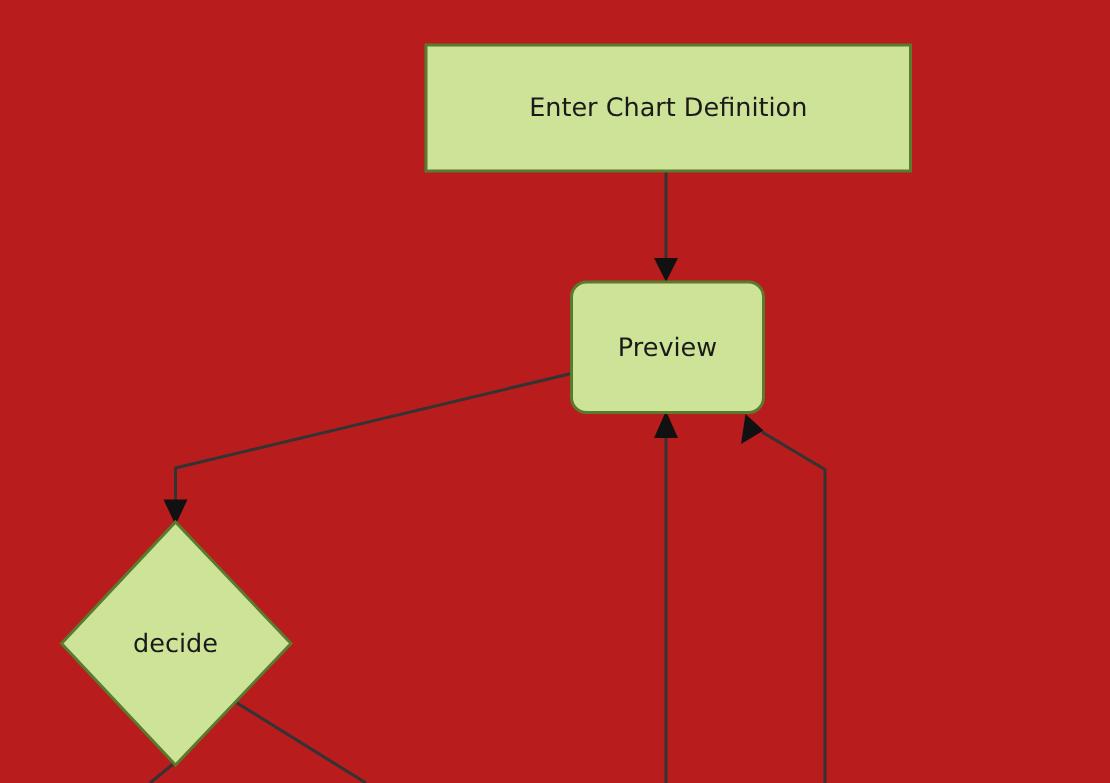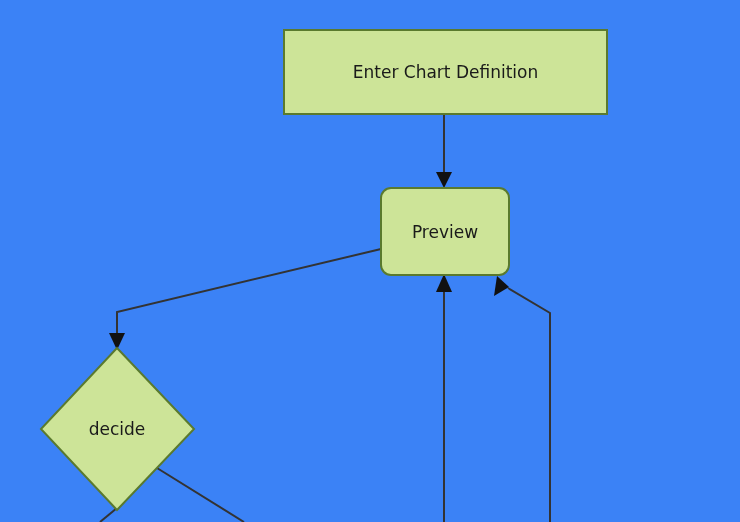--- a/index.html
+++ b/index.html
@@ -7,21 +7,21 @@
     padding: 0;
     background: #ffffff;
   }
   body {
     font-family: "DejaVu Sans", sans-serif;
   }
   #flowchart-canvas {
     position: relative;
     width: 740px;
     height: 522px;
-    background: #3b82f6;
+    background: #b91c1c;
     overflow: hidden;
   }
   #flow-svg {
     position: absolute;
     top: 0;
     left: 0;
     width: 740px;
     height: 522px;
   }
   .node-label {

